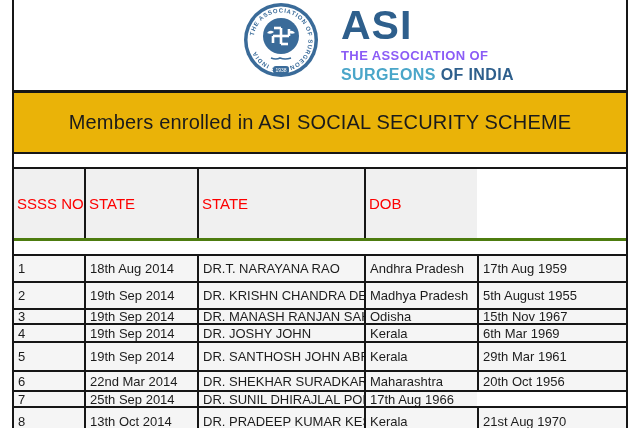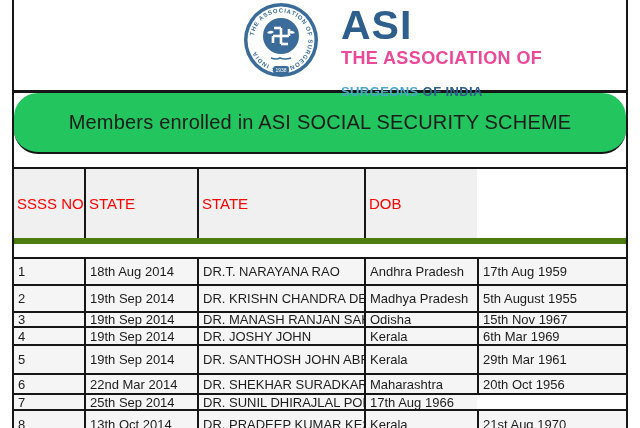--- a/index.html
+++ b/index.html
@@ -10,37 +10,37 @@
   #frame{
     position:absolute;left:12px;top:0;width:616px;height:428px;
     border-left:2px solid #161616;border-right:2px solid #161616;
     box-sizing:border-box;
   }
   
   .logo-section{position:relative;height:90px;border-bottom:3px solid #161616;background:#fff;}
   .seal{position:absolute;left:229px;top:2px;width:76px;height:76px;}
   .asi-textblock{position:absolute;left:327px;top:5px;line-height:1;}
   .asi-acronym{font-size:41px;font-weight:bold;color:#2e5f8c;letter-spacing:1px;line-height:1;}
-  .asi-line1{font-size:18px;font-weight:bold;color:#ec4899;letter-spacing:.4px;margin-top:3px;}
-  .asi-line2{font-size:13px;font-weight:bold;letter-spacing:.4px;margin-top:18px;}
+  .asi-line1{font-size:13px;font-weight:bold;color:#8b5cf6;letter-spacing:.4px;margin-top:3px;}
+  .asi-line2{font-size:16px;font-weight:bold;letter-spacing:.4px;margin-top:5px;}
   .asi-light{color:#4aa6c9;}
   .asi-dark{color:#2e5f8c;}
   
   .title-box{
     height:59px;border-bottom:2px solid #161616;display:flex;
-    align-items:center;justify-content:center;background:#22c55e;border-radius:24px;
+    align-items:center;justify-content:center;background:#eab308;
   }
   .title-text{font-size:20px;color:#1b1b1b;letter-spacing:.2px;}
   
   .spacer{height:13px;background:#fff;}
   
   .grid-row{
     display:grid;grid-template-columns:70px 113px 167px 113px 1fr;
   }
-  .header-row{border-top:2px solid #161616;border-bottom:6px solid #4d7c0f;}
+  .header-row{border-top:2px solid #161616;border-bottom:3px solid #4d7c0f;}
   .header-cell{
     height:69px;background:#f0f0f0;display:flex;align-items:center;
     padding-left:3px;font-size:15px;color:#fd0000;box-sizing:border-box;
   }
   .data-table{border-top:2px solid #161616;}
   .data-row{border-bottom:2px solid #161616;}
   .data-cell{
     background:#f5f5f5;display:flex;align-items:center;
     padding-left:4px;font-size:13px;color:#1c1c1c;box-sizing:border-box;
     white-space:nowrap;overflow:hidden;

